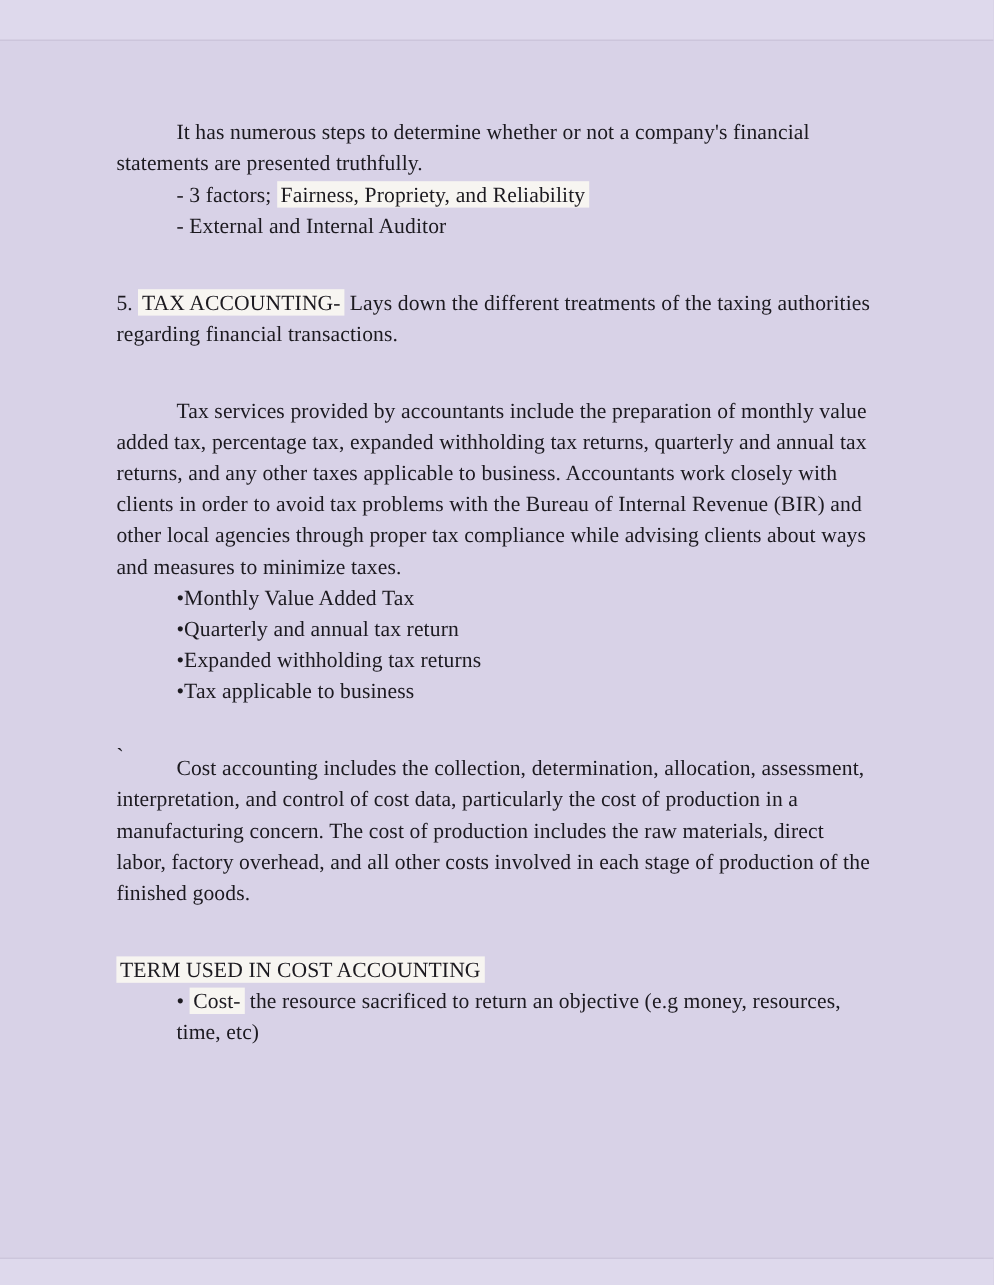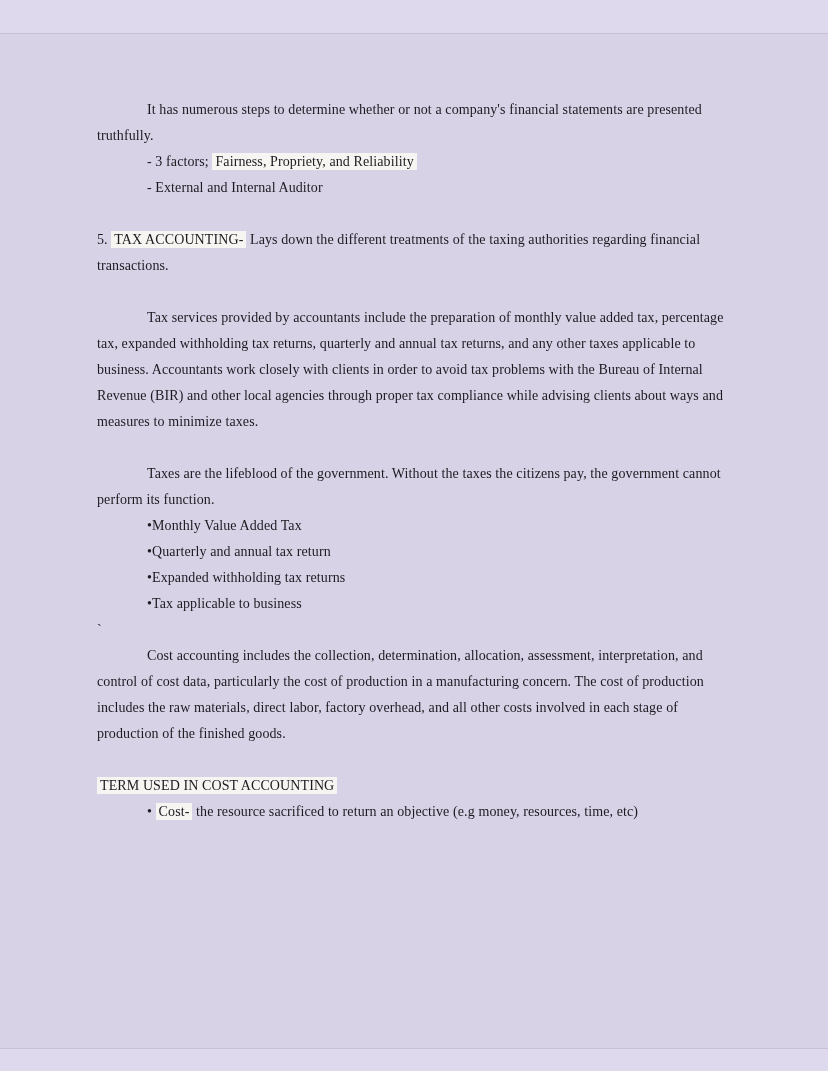--- a/index.html
+++ b/index.html
@@ -30,28 +30,28 @@
     height: 23px;
     background: #ded9ec;
     border-top: 1px solid #c8c1d8;
   }
   .content {
     position: absolute;
     left: 97px;
     top: 97px;
     width: 633px;
     color: var(--text-color, #1c1a20);
-    font-size: 14px;
+    font-size: 18px;
     line-height: 26px;
     letter-spacing: 0.1px;
   }
   p { margin: 0; }
   .indent { text-indent: 50px; }
   .inset { margin-left: 50px; }
-  .mt1 { margin-top: 26px; }
+  .mt1 { margin-top: 38px; }
   .mt2 { margin-top: 52px; }
   .hl {
     background: var(--highlight-bg, #f7f5f1);
     font-weight: 400;
     padding: 1px 3px;
   }
   .bullet-item { margin-left: 50px; }
   .stray {
     position: absolute;
     left: 0;
@@ -70,21 +70,20 @@
     <p class="indent">It has numerous steps to determine whether or not a company's financial statements are presented truthfully.</p>
 
     <p class="inset"><span>- 3 factors; </span><span class="hl">Fairness, Propriety, and Reliability</span></p>
 
     <p class="inset">- External and Internal Auditor</p>
 
     <p class="mt1"><span>5. </span><span class="hl">TAX ACCOUNTING-</span><span> Lays down the different treatments of the taxing authorities regarding financial transactions.</span></p>
 
     <p class="indent mt1">Tax services provided by accountants include the preparation of monthly value added tax, percentage tax, expanded withholding tax returns, quarterly and annual tax returns, and any other taxes applicable to business. Accountants work closely with clients in order to avoid tax problems with the Bureau of Internal Revenue (BIR) and other local agencies through proper tax compliance while advising clients about ways and measures to minimize taxes.</p>
 
-    <p class="indent mt1">Taxes are the lifeblood of the government. Without the taxes the citizens pay, the government cannot perform its function.</p>
 
     <div>
       <p class="bullet-item"><span>•</span><span>Monthly Value Added Tax</span></p>
       <p class="bullet-item"><span>•</span><span>Quarterly and annual tax return</span></p>
       <p class="bullet-item"><span>•</span><span>Expanded withholding tax returns</span></p>
       <p class="bullet-item"><span>•</span><span>Tax applicable to business</span></p>
     </div>
 
     <span class="stray">`</span>
 

